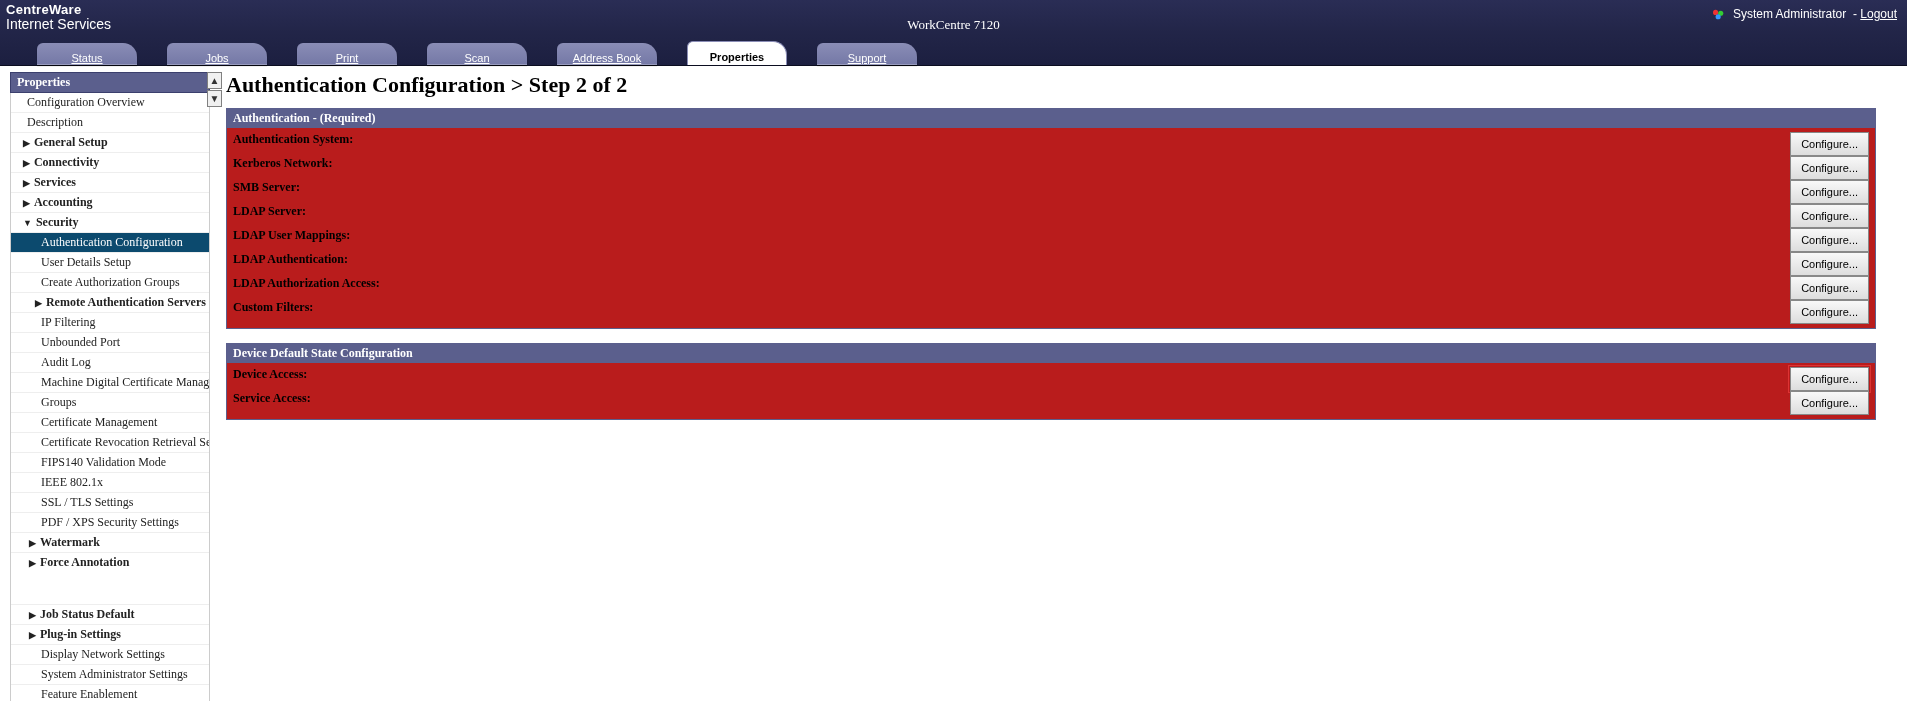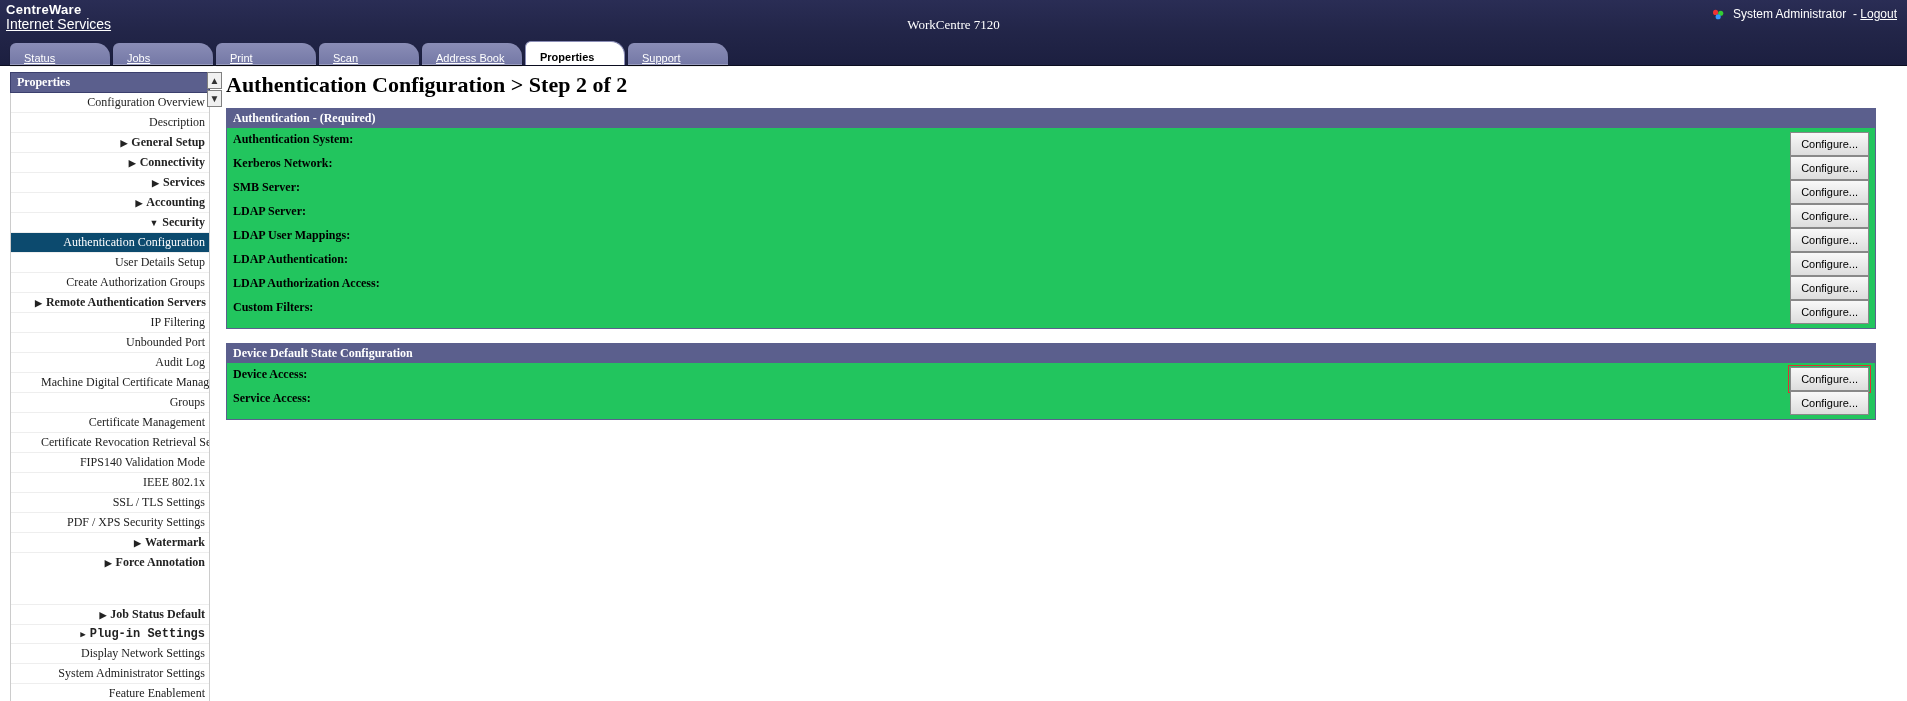--- a/index.html
+++ b/index.html
@@ -12,39 +12,40 @@
   
   .header {
     background: linear-gradient(180deg,#2a2d55 0%, #222548 50%, #1c1f40 100%);
     color: #fff;
     height: 66px;
     position: relative;
     border-bottom: 1px solid #0b0d20;
   }
   .brand { position:absolute; left:6px; top:3px; font-size:12px; font-family: Arial, sans-serif; line-height:1.1;}
   .brand b { font-size:13px; letter-spacing:0.3px;}
-  .brand span{ font-size:14px; font-weight:300;text-decoration:underline;}
+  .brand span{ font-size:14px; font-weight:300;}
   .model { position:absolute; left:50%; transform:translateX(-50%); top:17px; font-size:13px;}
   .user  { position:absolute; right:10px; top:7px; font-size:12px; font-family:Arial,sans-serif;}
   .user .icon{ display:inline-block; width:14px;height:12px; margin-right:4px; vertical-align:middle;}
   .user a { color:#fff; }
   
   .tabs {
     position:absolute; left:0; right:0; bottom:0; height:27px;
     padding-left:10px;
     display:flex; align-items:flex-end; gap:3px;
   }
   .tab {
     height:22px; min-width:100px; padding:4px 14px;
     background: linear-gradient(180deg,#8a8db6 0%, #7478a6 100%);
     border-radius:6px 14px 0 0;
-    color:#fff; font:11px/22px Arial, sans-serif; text-align:left;
+    color:#fff; font:11px/22px Arial, sans-serif; text-align:center;
     text-decoration:underline;
     cursor:pointer;
     box-shadow:0 -1px 0 rgba(255,255,255,0.25) inset, 0 1px 1px rgba(0,0,0,0.6);
+    margin-left:27px;
   }
   .tab.active {
     background:#fff; color:#000; font-weight:bold; text-decoration:none;
     box-shadow:none; border:1px solid #8a8db6; border-bottom:none;
     height:24px; line-height:22px;
   }
   
   .layout { display:flex; gap:10px; padding:0; }
   .sidecol { width:200px; margin:6px 0 0 10px; position:relative;}
   .scrollbtn {
@@ -54,33 +55,33 @@
   }
   .scrollbtn.up{ top:0;} .scrollbtn.down{ top:18px;}
   .side-head {
     background:#5b5f8d; color:#fff; font-weight:bold; font-size:12px;
     padding:2px 6px; border:1px solid #3b3f6d;
   }
   .side-list { border-left:1px solid #ccc; border-right:1px solid #ccc; border-bottom:1px solid #ccc; }
   .side-list a {
     display:block; padding:2px 4px 2px 16px; color:#222; text-decoration:none;
     font-size:12px; border-top:1px solid #eee; cursor:pointer;
-    white-space:nowrap; overflow:hidden;text-align:right;
+    white-space:nowrap; overflow:hidden;
   }
   .side-list a:first-child{border-top:none;}
   .side-list a.group{ font-weight:bold; padding-left:12px;}
   .side-list a.group .tri, .side-list a.sub-group .tri{ margin-right:4px; font-size:9px;}
   .side-list a.sub{ padding-left:30px;}
   .side-list a.sub-group{ padding-left:24px; font-weight:bold;}
   .side-list a.selected{ background:#0c4a6e; color:#fff;}
 
   
   .main { flex:1; padding:2px 31px 10px 6px; position:relative;}
   .main h1{ font-size:22px; font-weight:bold; margin:4px 0 10px 0;}
-  .panel { border:1px solid #5b5f8d; background:#22c55e; margin-bottom:14px;}
+  .panel { border:1px solid #5b5f8d; background:#b91c1c; margin-bottom:14px;}
   .panel-head{ background:#5b5f8d; color:#fff; font-weight:bold; font-size:12px; padding:2px 6px;}
   .panel-body{ padding:4px 6px;}
   .row{ display:flex; height:24px;}
   .row .label{ flex:0 0 240px; font-weight:bold; font-size:12px;}
   .row .spacer{ flex:1;}
   .btn{
     font:11px Arial,sans-serif; padding:2px 10px; min-width:75px;
     background:linear-gradient(#f8f8f8,#ddd); border:1px solid #888;
     cursor:pointer;
   }
@@ -145,21 +146,21 @@
         <a class="sub"><span>Groups</span></a>
         <a class="sub"><span>Certificate Management</span></a>
         <a class="sub"><span>Certificate Revocation Retrieval Settings</span></a>
         <a class="sub"><span>FIPS140 Validation Mode</span></a>
         <a class="sub"><span>IEEE 802.1x</span></a>
         <a class="sub"><span>SSL / TLS Settings</span></a>
         <a class="sub"><span>PDF / XPS Security Settings</span></a>
         <a class="group" style="padding-left: 18px;"><span class="tri">▶</span><span>Watermark</span></a>
         <a class="group" style="padding-left: 18px;"><span class="tri">▶</span><span>Force Annotation</span></a>
         <a class="group" style="padding-left: 18px; margin-top: 32px;"><span class="tri">▶</span><span>Job Status Default</span></a>
-        <a class="group" style="padding-left: 18px; font-family: Liberation Mono, monospace;"><span class="tri">▶</span><span>Plug-in Settings</span></a>
+        <a class="group" style="padding-left: 18px;"><span class="tri">▶</span><span>Plug-in Settings</span></a>
         <a class="sub"><span>Display Network Settings</span></a>
         <a class="sub"><span>System Administrator Settings</span></a>
         <a class="sub"><span>Feature Enablement</span></a>
       </div>
   </div>
 
   <div class="main">
     <div class="page-scroll">
        
     </div>

